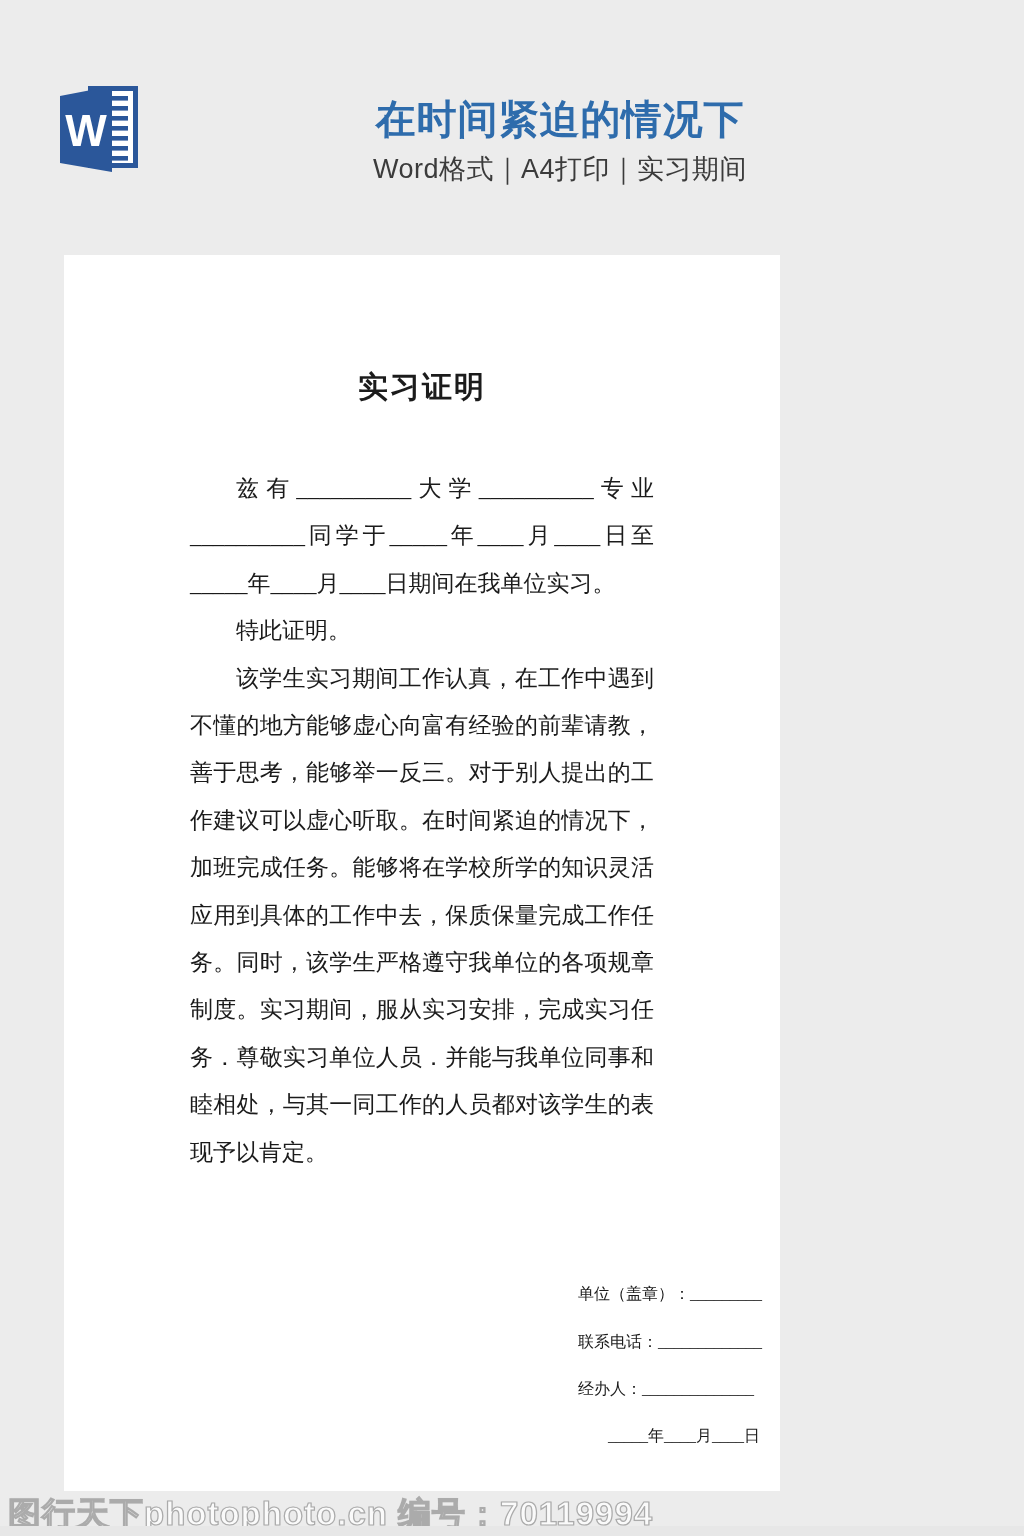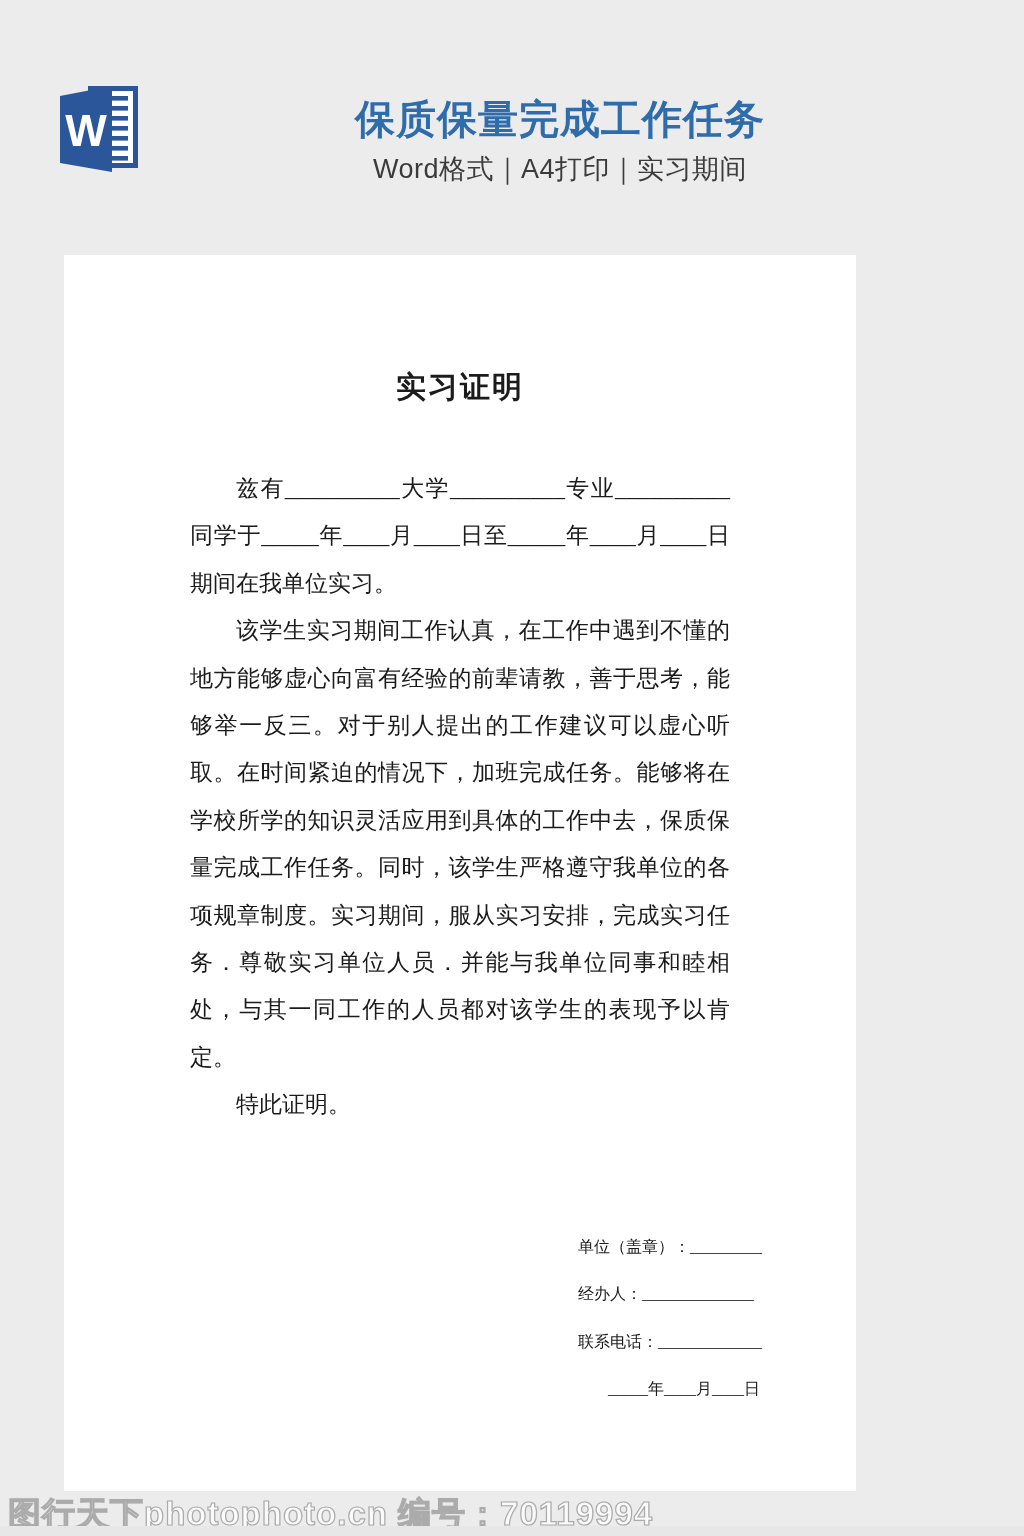--- a/index.html
+++ b/index.html
@@ -23,21 +23,21 @@
     font-family: "Liberation Sans", "DejaVu Sans", sans-serif;
   }
   .header-subtitle {
     position: absolute; left: 200px; top: 151px; width: 720px;
     text-align: center; font-size: 27px; color: #3b3b3b; letter-spacing: 0.5px;
   }
 
   
   .page {
     position: absolute; left: 64px; top: 255px;
-    width: 792px; height: 1236px; background: #ffffff;
+    width: 716px; height: 1236px; background: #ffffff;
     font-family: "Liberation Serif", "DejaVu Serif", serif;
     color: #1b1b1b;
   }
   .doc-inner { padding: 0 126px; }
   .doc-title {
     margin: 112px 0 0 0; font-size: 30px; line-height: 40px;
     font-weight: bold; text-align: center; letter-spacing: 2px;
   }
   .doc-body {
     margin-top: 58px; font-size: 23px; line-height: 47.4px;
@@ -78,36 +78,36 @@
         <rect x="38" y="24" width="30" height="4.6"></rect>
         <rect x="38" y="34" width="30" height="4.6"></rect>
         <rect x="38" y="44" width="30" height="4.6"></rect>
         <rect x="38" y="54" width="30" height="4.6"></rect>
         <rect x="38" y="64" width="30" height="4.6"></rect>
         <rect x="38" y="74" width="30" height="4.6"></rect>
       </g>
       <polygon points="0,14 52,4 52,90 0,81" fill="#2b579a"></polygon>
       <text x="26" y="64" text-anchor="middle" fill="#ffffff" font-family="Liberation Sans, DejaVu Sans, sans-serif" font-size="44" font-weight="bold">W</text>
     </svg>
-    <div class="header-title">保质保量完成工作任务</div>
+    <div class="header-title">在时间紧迫的情况下</div>
     <div class="header-subtitle">Word格式｜A4打印｜实习期间</div>
   </div>
 
   <div class="page">
     <div class="doc-inner">
       <h2 class="doc-title">实习证明</h2>
       <div class="doc-body">
         <p>兹有__________大学__________专业__________同学于_____年____月____日至_____年____月____日期间在我单位实习。</p>
+        <p>特此证明。</p>
         <p>该学生实习期间工作认真，在工作中遇到不懂的地方能够虚心向富有经验的前辈请教，善于思考，能够举一反三。对于别人提出的工作建议可以虚心听取。在时间紧迫的情况下，加班完成任务。能够将在学校所学的知识灵活应用到具体的工作中去，保质保量完成工作任务。同时，该学生严格遵守我单位的各项规章制度。实习期间，服从实习安排，完成实习任务．尊敬实习单位人员．并能与我单位同事和睦相处，与其一同工作的人员都对该学生的表现予以肯定。</p>
-        <p>特此证明。</p>
       </div>
       <div class="signature">
         <div>单位（盖章）：_________</div>
+        <div>联系电话：_____________</div>
         <div>经办人：______________</div>
-        <div>联系电话：_____________</div>
         <div class="date-line">_____年____月____日</div>
       </div>
     </div>
   </div>
 
   <div class="watermark">图行天下photophoto.cn 编号：70119994</div>
   <div class="bottom-strip"></div>
 
 </div>
 

